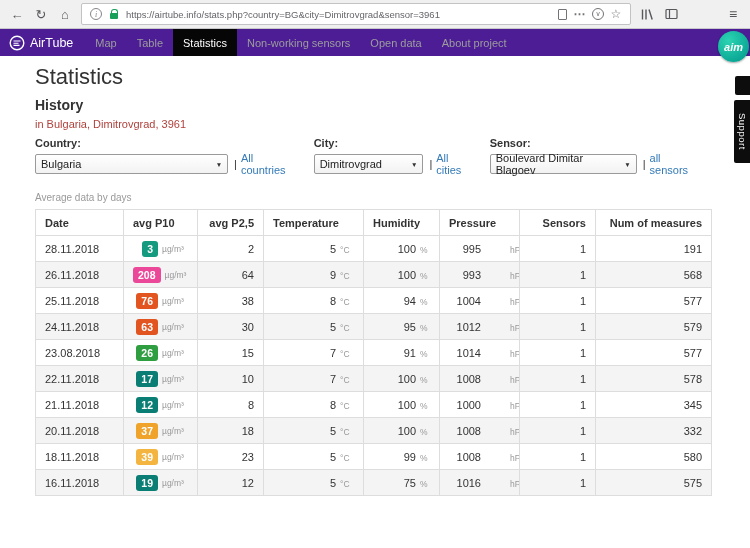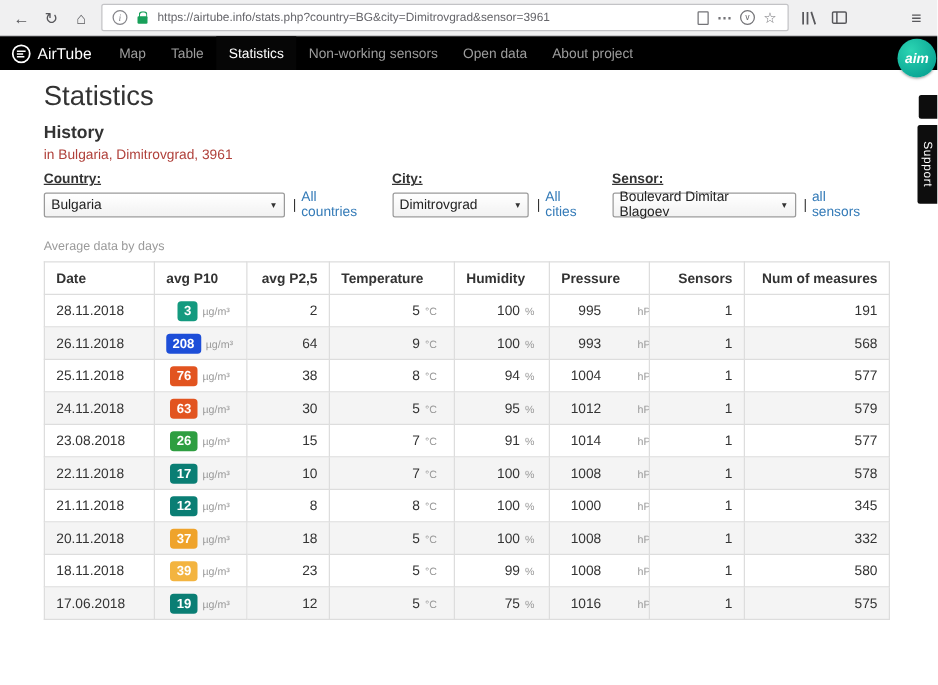--- a/index.html
+++ b/index.html
@@ -24,21 +24,21 @@
   .url { flex:1; font-size:9.5px; color:#65656a; white-space:nowrap; overflow:hidden;
          min-width:0; padding-left:3px; }
   .reader { width:9px; height:11px; border:1.2px solid #737377; border-radius:1px; }
   .pocket { width:12px; height:12px; border:1.2px solid #737377; border-radius:50%; font-size:7px;
             display:flex; align-items:center; justify-content:center; color:#737377; }
   .star { font-size:12px; }
   .dots { font-size:12px; font-weight:bold; letter-spacing:1px; }
   .spacer40 { width:38px; flex:none; }
 
   
-  .navbar { height:27px; background:#000000; display:flex; align-items:stretch; position:relative; z-index:3; }
+  .navbar { height:27px; background:#4c1d95; display:flex; align-items:stretch; position:relative; z-index:3; }
   .brand { display:flex; align-items:center; gap:5px; color:#fff; font-size:12.5px;
            padding:0 12px 0 9px; cursor:pointer; }
   .navbar-menu { display:flex; align-items:stretch; }
   .nav-item { color:#9d9d9d; font-size:11px; padding:0 10px; display:flex; align-items:center; cursor:pointer; }
   .nav-item.active { background:#060606; color:#fff; }
   .aim-logo { position:absolute; top:2px; right:1px; width:31px; height:31px; border-radius:50%;
               background:radial-gradient(circle at 34% 30%, #2bd4b2, #00978b); color:#fff;
               display:flex; align-items:center; justify-content:center; font-size:11px;
               font-weight:bold; font-style:italic; z-index:6; box-shadow:0 1px 2px rgba(0,0,0,.35);
               cursor:pointer; }
@@ -51,21 +51,21 @@
                  justify-content:center; cursor:pointer; }
   .support-tab span { writing-mode:vertical-rl; font-size:9.5px; letter-spacing:.5px; }
 
   
   .content { padding:8px 35px 0 35px; }
   .page-title { font-size:22px; line-height:1.15; font-weight:500; color:#333; margin:0 0 8px; }
   .history { font-size:14px; font-weight:bold; color:#333; margin-bottom:5px; }
   .location { font-size:11px; color:#b0413b; margin-bottom:7px; }
   .filters { display:flex; margin-bottom:12px; }
   .fgroup { margin-right:14px; }
-  .flabel { font-size:11px; font-weight:bold; color:#333; margin-bottom:3px;text-decoration:underline; }
+  .flabel { font-size:11px; font-weight:bold; color:#333; margin-bottom:3px; }
   .frow { display:flex; align-items:center; }
   .select-box { height:20px; border:1px solid #9a9a9a; border-radius:2px;
                 background:linear-gradient(#fff,#f2f2f2); display:flex; align-items:center;
                 justify-content:space-between; font-size:11px; color:#222; padding:0 5px; cursor:pointer; }
   .select-arrow { font-size:6.5px; color:#333; margin-left:8px; }
   .fsep { font-size:11px; color:#333; margin:0 4px 0 6px; }
   .flink { font-size:11px; color:#337ab7; text-decoration:none; cursor:pointer; }
   .caption { font-size:10px; color:#9a9a9a; margin:16px 0 6px; }
 
   
@@ -223,21 +223,21 @@
           <td class="r"><span class="badge" style="background: rgb(20, 154, 127);">3</span><span class="unit u-p10">µg/m³</span></td>
           <td class="r">2</td>
           <td class="r"><span>5</span><span class="unit u-temp">°C</span></td>
           <td class="r"><span>100</span><span class="unit u-hum">%</span></td>
           <td class="r"><span>995</span><span class="unit u-press">hPa</span></td>
           <td class="r">1</td>
           <td class="r">191</td>
         </tr>
         <tr>
           <td class="l">26.11.2018</td>
-          <td class="r"><span class="badge" style="background: #1d4ed8;">208</span><span class="unit u-p10">µg/m³</span></td>
+          <td class="r"><span class="badge" style="background: #ec4899;">208</span><span class="unit u-p10">µg/m³</span></td>
           <td class="r">64</td>
           <td class="r"><span>9</span><span class="unit u-temp">°C</span></td>
           <td class="r"><span>100</span><span class="unit u-hum">%</span></td>
           <td class="r"><span>993</span><span class="unit u-press">hPa</span></td>
           <td class="r">1</td>
           <td class="r">568</td>
         </tr>
         <tr>
           <td class="l">25.11.2018</td>
           <td class="r"><span class="badge" style="background: rgb(226, 84, 32);">76</span><span class="unit u-p10">µg/m³</span></td>
@@ -302,21 +302,21 @@
           <td class="l">18.11.2018</td>
           <td class="r"><span class="badge" style="background: rgb(243, 180, 64);">39</span><span class="unit u-p10">µg/m³</span></td>
           <td class="r">23</td>
           <td class="r"><span>5</span><span class="unit u-temp">°C</span></td>
           <td class="r"><span>99</span><span class="unit u-hum">%</span></td>
           <td class="r"><span>1008</span><span class="unit u-press">hPa</span></td>
           <td class="r">1</td>
           <td class="r">580</td>
         </tr>
         <tr>
-          <td class="l">17.06.2018</td>
+          <td class="l">16.11.2018</td>
           <td class="r"><span class="badge" style="background: rgb(10, 126, 116);">19</span><span class="unit u-p10">µg/m³</span></td>
           <td class="r">12</td>
           <td class="r"><span>5</span><span class="unit u-temp">°C</span></td>
           <td class="r"><span>75</span><span class="unit u-hum">%</span></td>
           <td class="r"><span>1016</span><span class="unit u-press">hPa</span></td>
           <td class="r">1</td>
           <td class="r">575</td>
         </tr>
       </tbody>
   </table>

